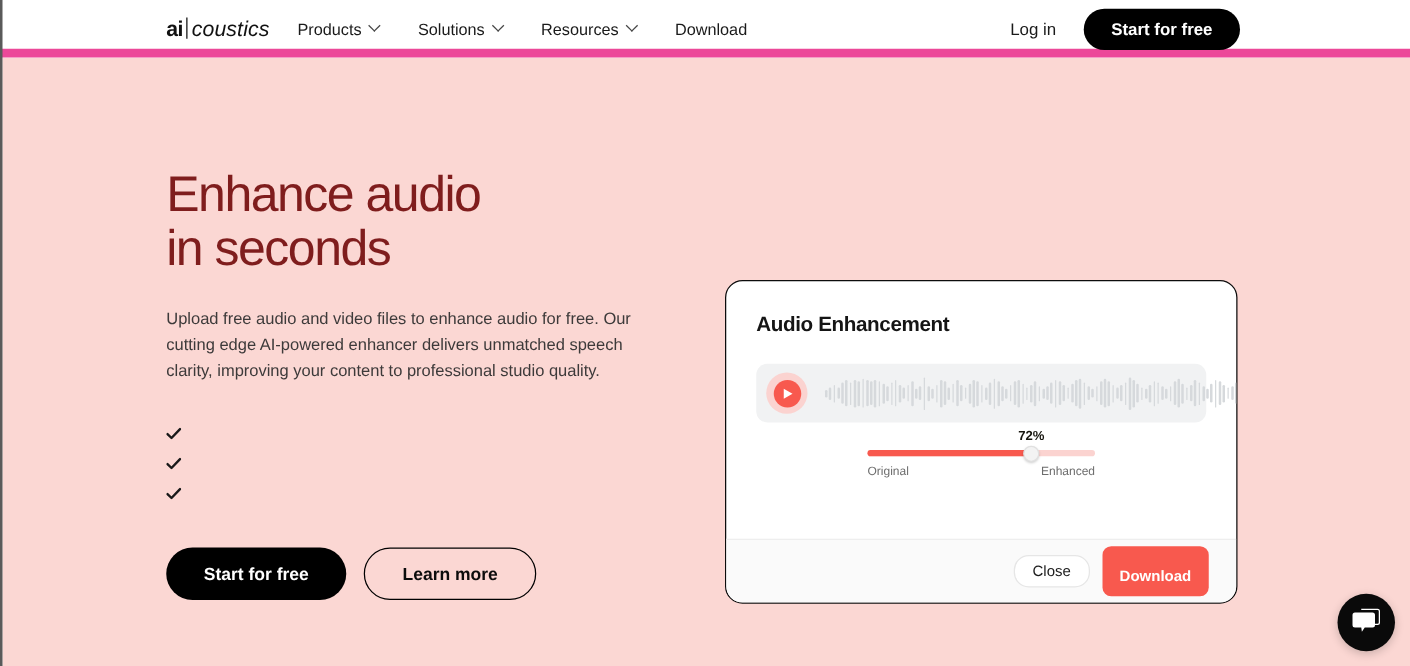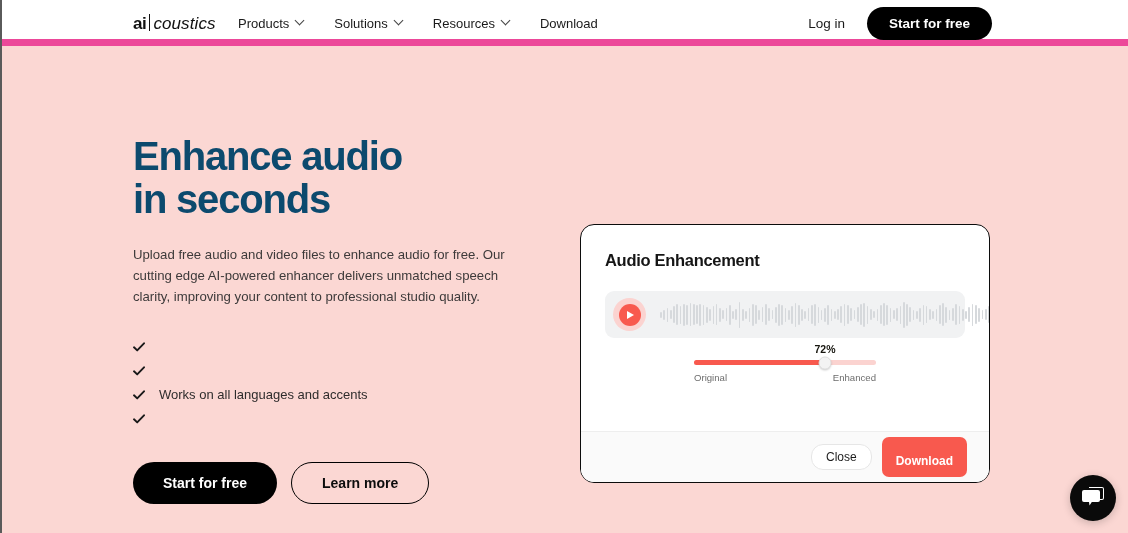--- a/index.html
+++ b/index.html
@@ -98,21 +98,21 @@
   .hero {
     position: absolute; left: 2px; top: 46px;
     width: 1126px; height: 487px;
     background: #fbd7d3;
   }
 
   .hero-left { position: absolute; left: 131px; top: 89px; width: 420px; }
 
   .hero-title {
     font-size: 40px; line-height: 43px;
-    font-weight: 700; color: #0c4a6e;
+    font-weight: 400; color: #7f1d1d;
     letter-spacing: -1.2px;
     white-space: pre-line;
   }
   .hero-sub {
     margin-top: 24px;
     width: 390px;
     font-size: 13.2px; line-height: 20.8px;
     color: #3d3a3a;
   }
   .features { margin-top: 28px; }
@@ -333,28 +333,20 @@
                 <path d="M1 6.3 L4.2 9.4 L11 2.3" fill="none" stroke="#191919" stroke-width="1.9" stroke-linecap="round" stroke-linejoin="round"></path>
               </svg>
           </span>
         </div>
         <div class="feature-row">
           <span class="check">
             <svg width="12" height="12" viewBox="0 0 12 12">
                 <path d="M1 6.3 L4.2 9.4 L11 2.3" fill="none" stroke="#191919" stroke-width="1.9" stroke-linecap="round" stroke-linejoin="round"></path>
               </svg>
           </span>
-          <span class="feature-label">Works on all languages and accents</span>
-        </div>
-        <div class="feature-row">
-          <span class="check">
-            <svg width="12" height="12" viewBox="0 0 12 12">
-                <path d="M1 6.3 L4.2 9.4 L11 2.3" fill="none" stroke="#191919" stroke-width="1.9" stroke-linecap="round" stroke-linejoin="round"></path>
-              </svg>
-          </span>
         </div>
       </div>
 
       <div class="hero-buttons">
         <button class="btn-primary">Start for free</button>
         <button class="btn-outline">Learn more</button>
       </div>
     </div>
 
     <div class="card">

